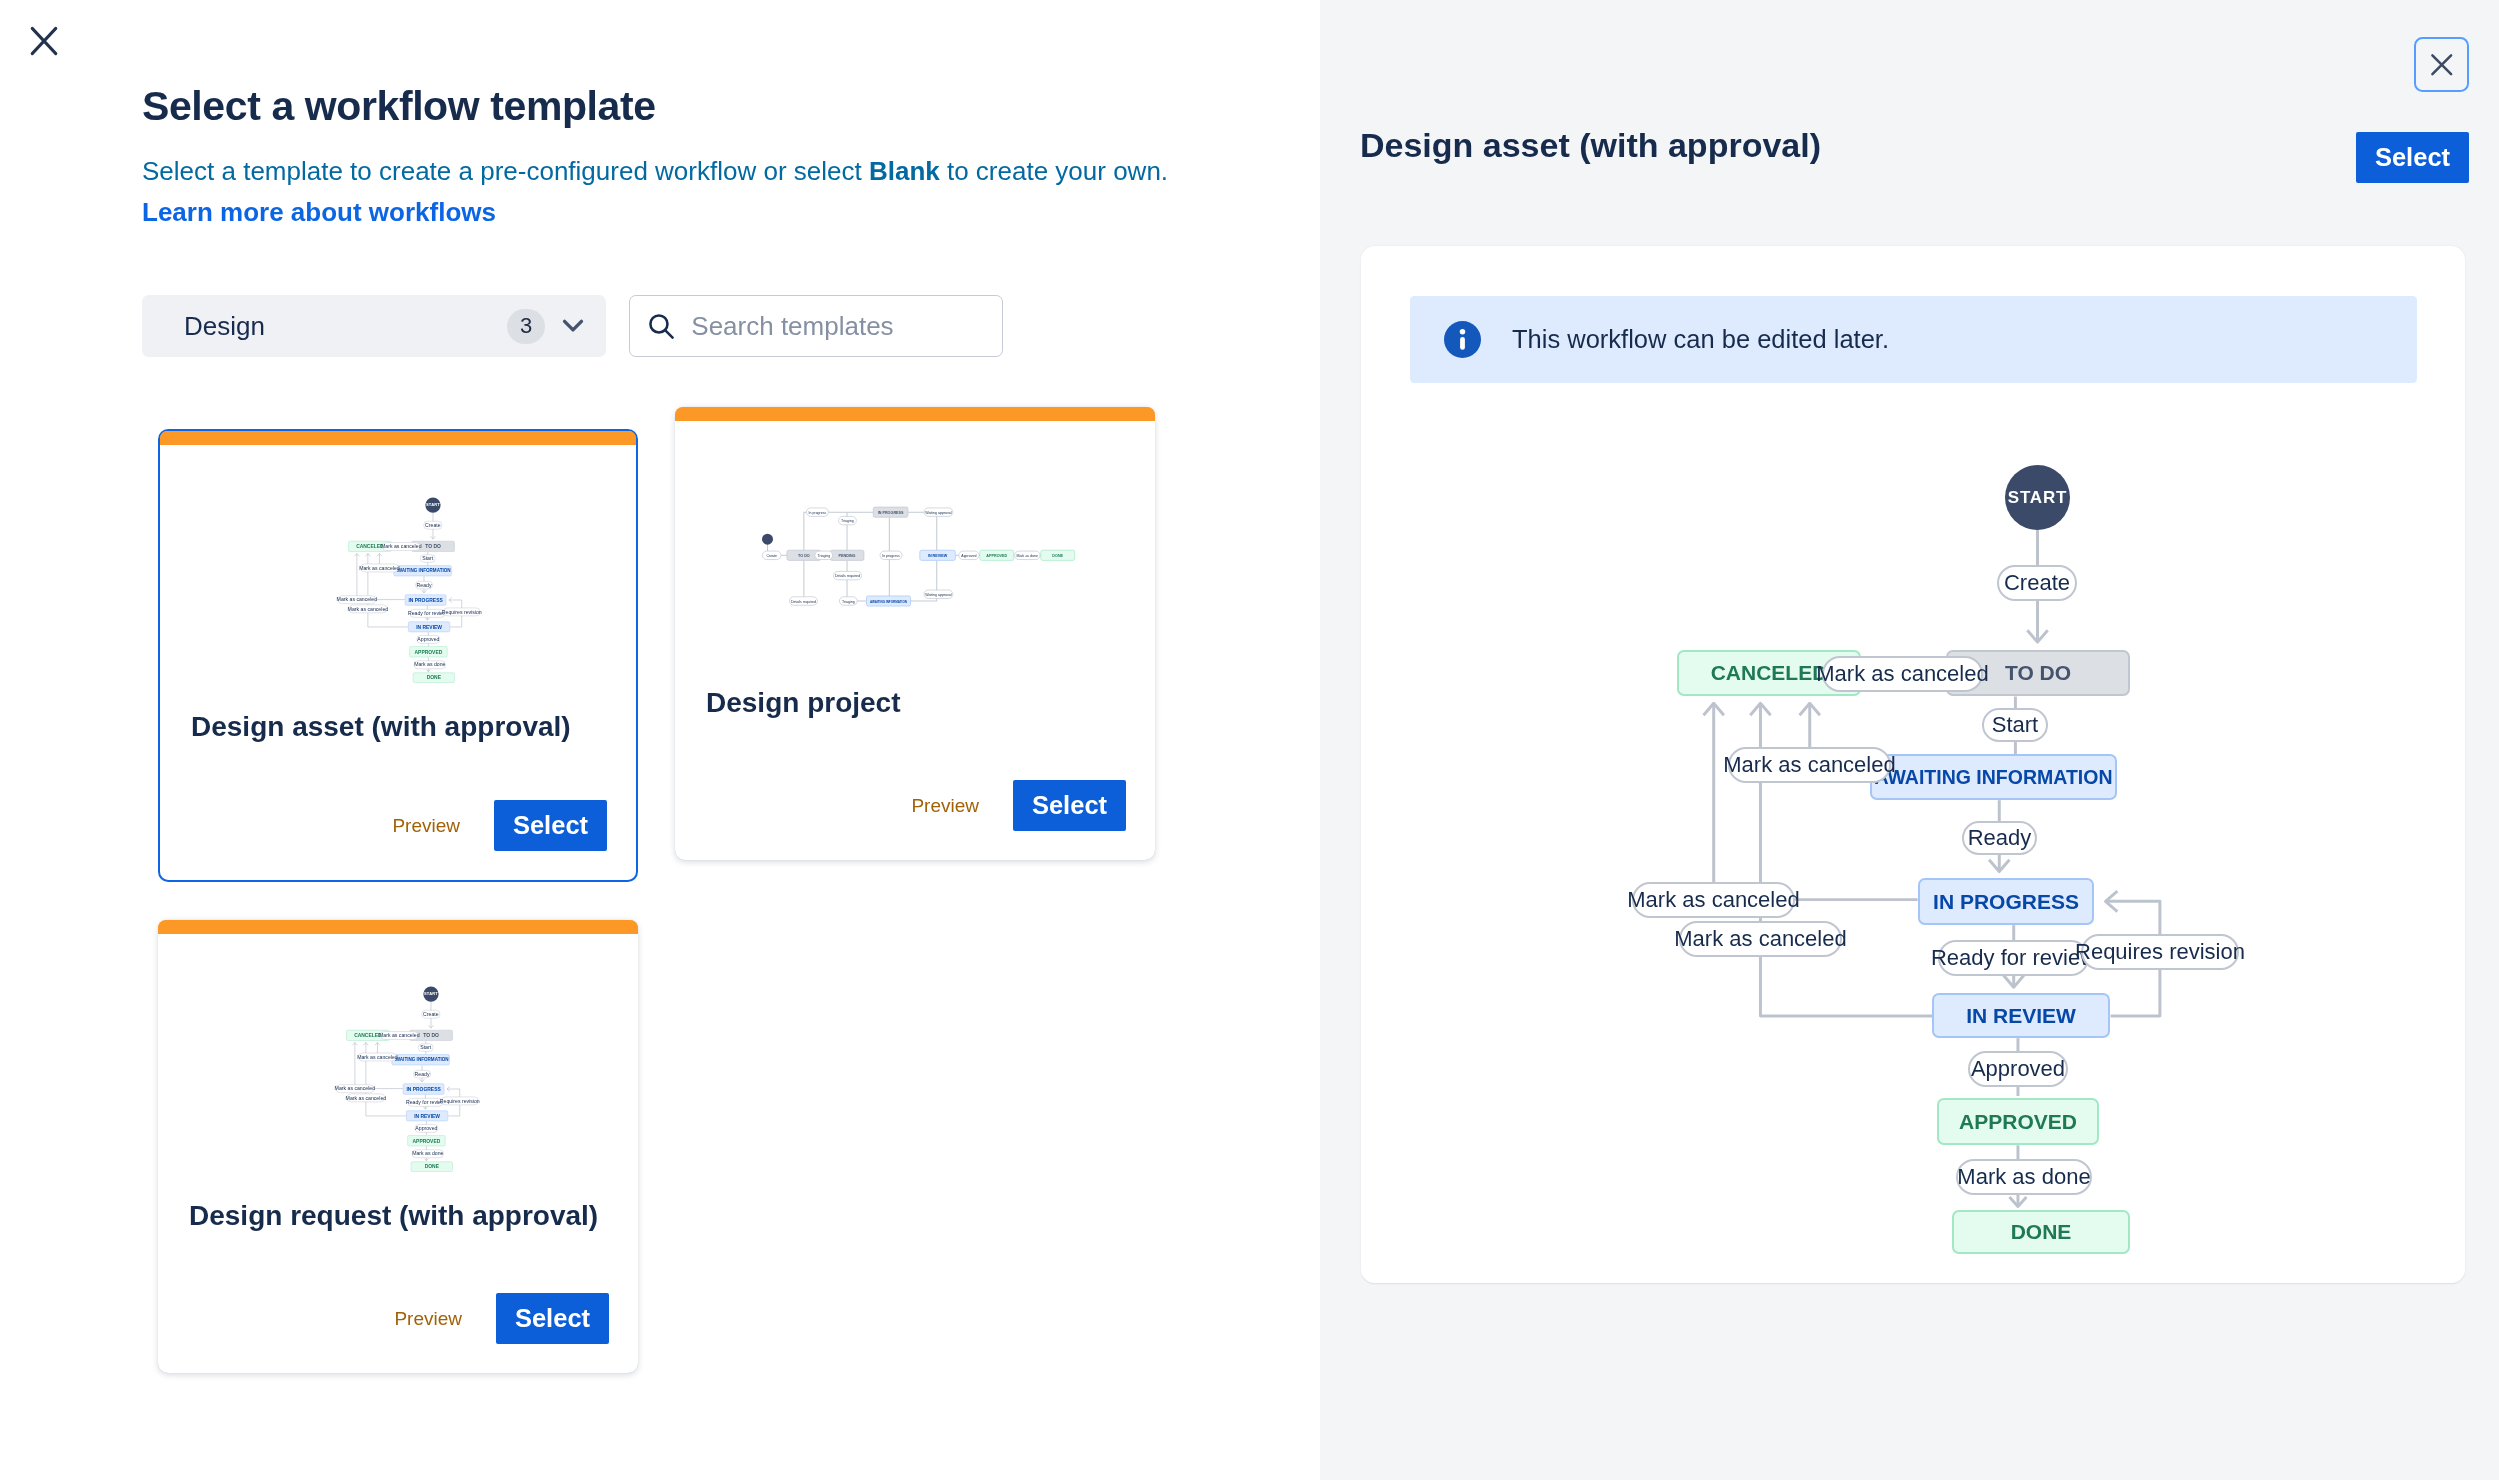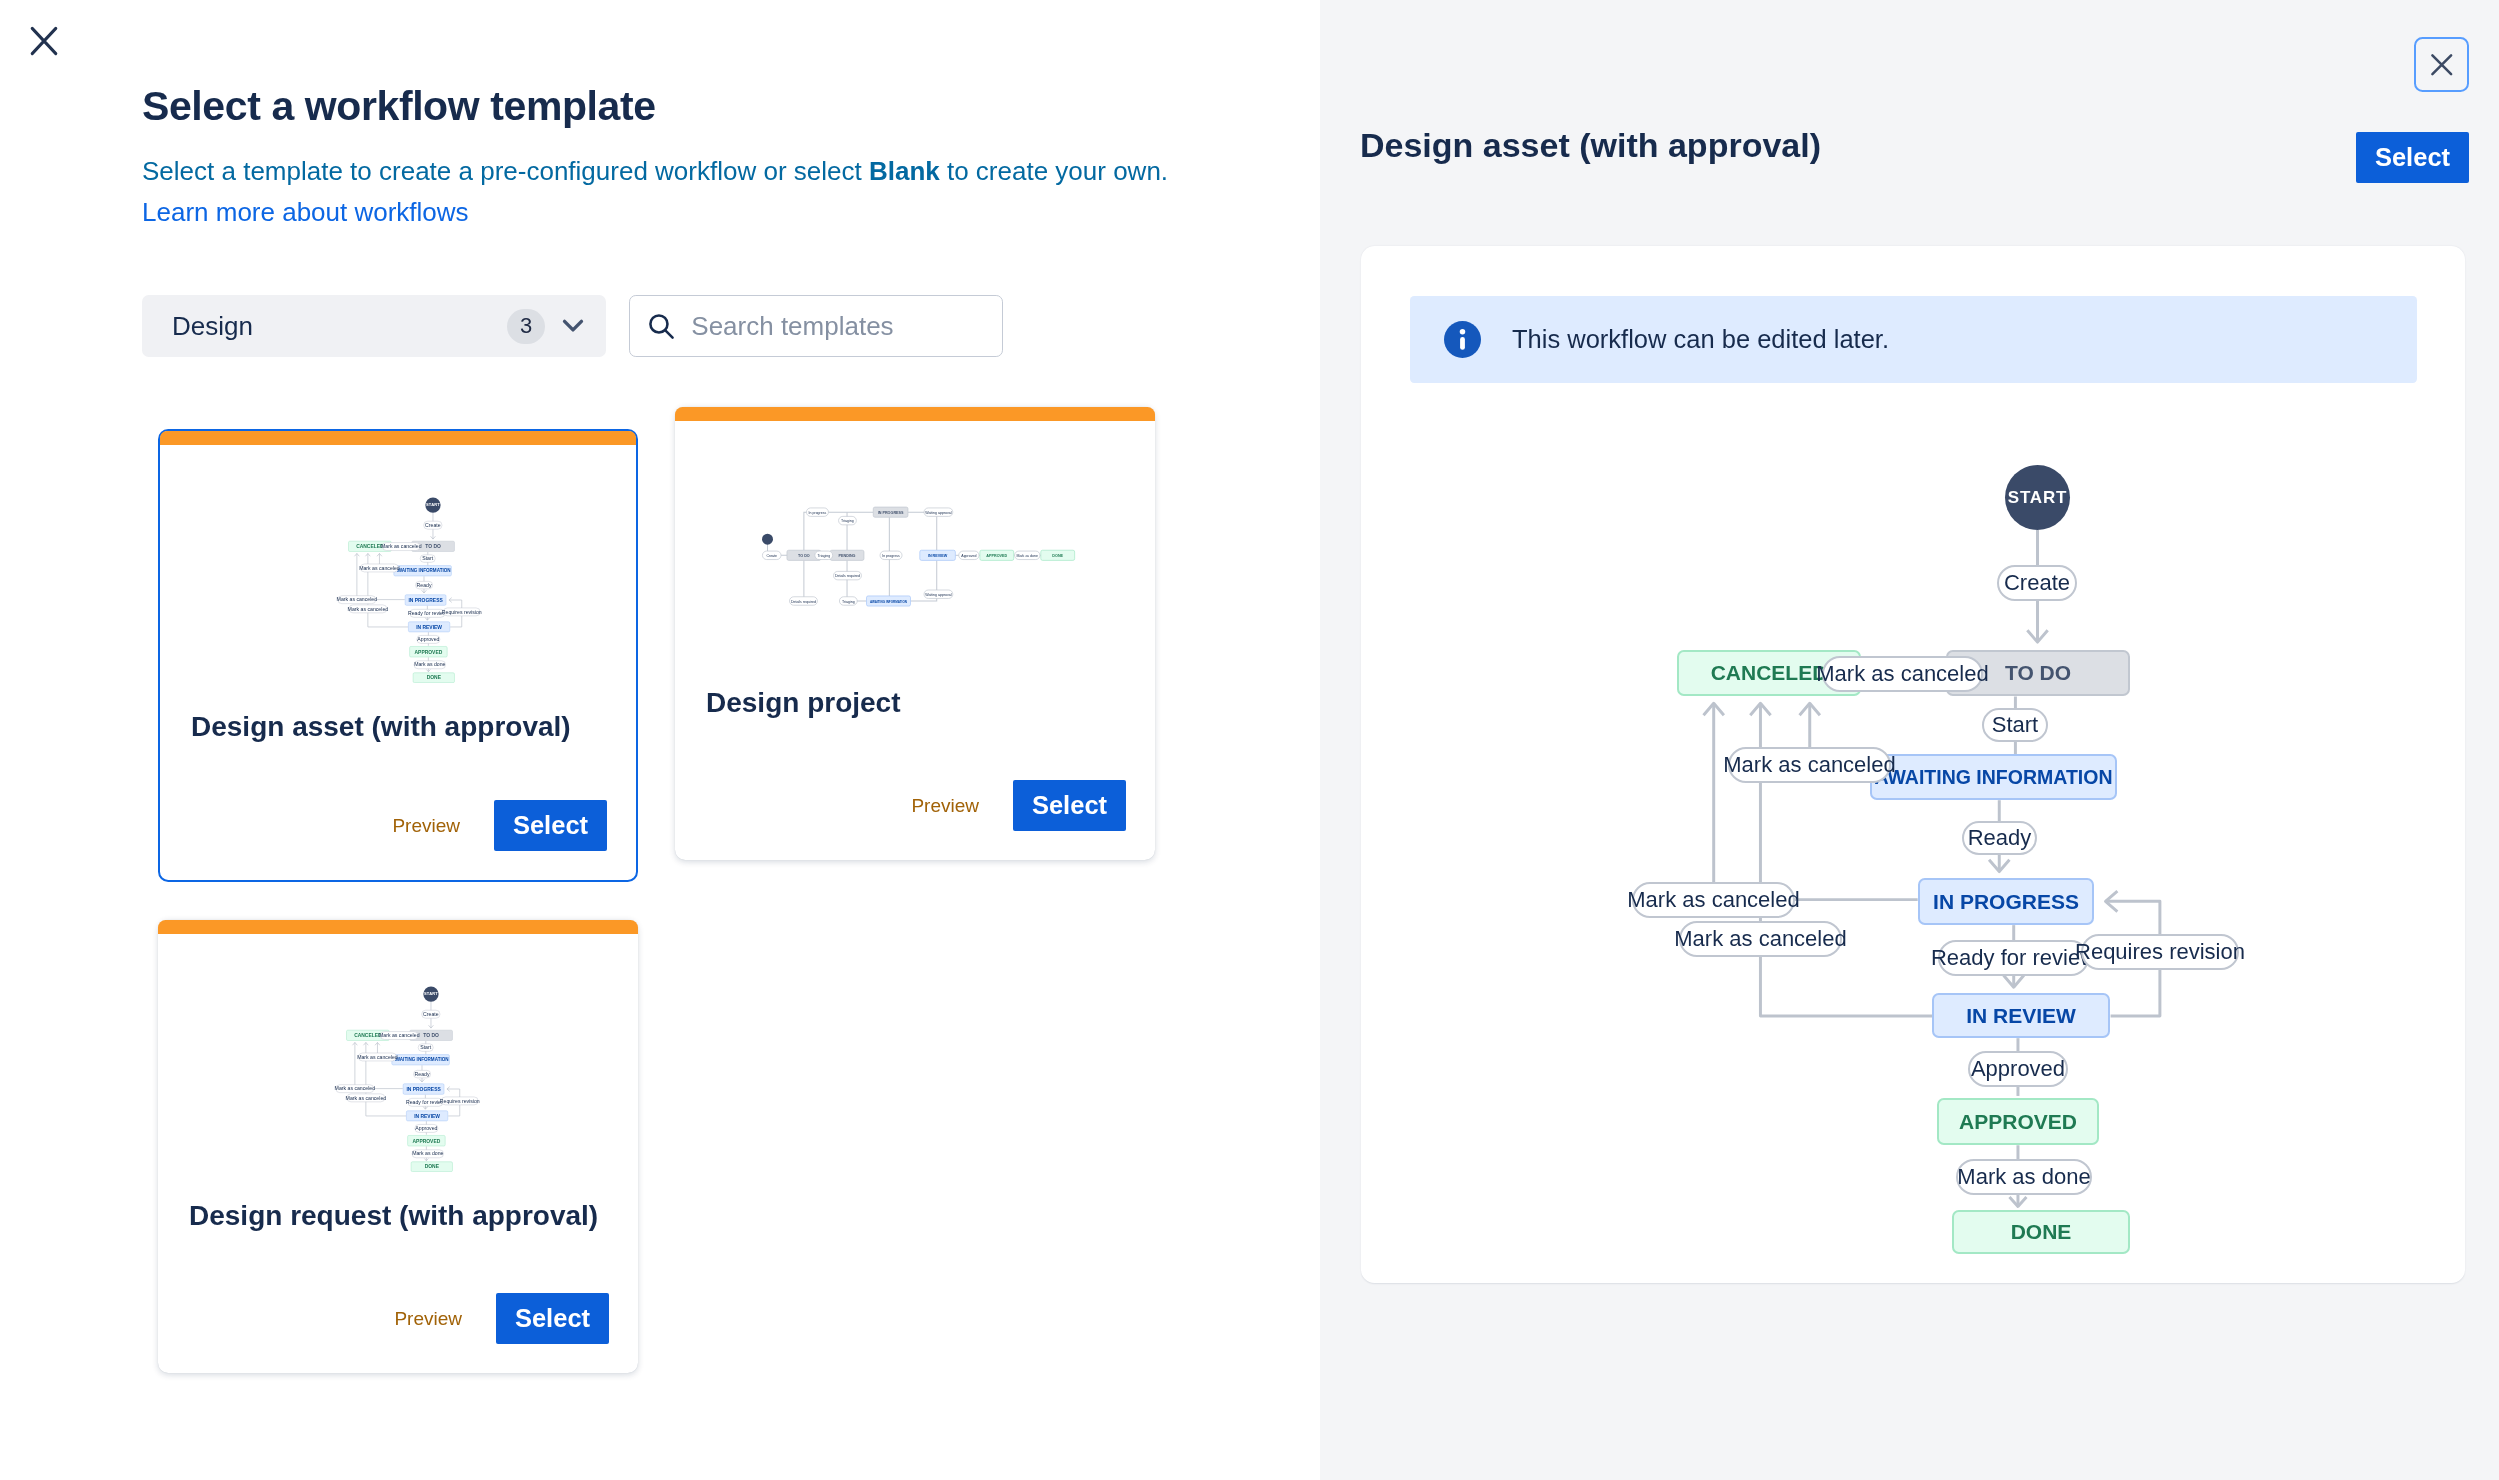--- a/index.html
+++ b/index.html
@@ -6,23 +6,23 @@
   html,body { width:2500px; height:1480px; }
   body { font-family:"Liberation Sans", sans-serif; background:#fff; overflow:hidden; position:relative; color:#172B4D; }
 
   .left-panel { position:absolute; left:0; top:0; width:1320px; height:1480px; background:#ffffff; }
   .right-panel { position:absolute; left:1320px; top:0; width:1180px; height:1480px; background:#F4F5F7; }
 
   
   .modal-close { position:absolute; left:20.4px; top:17px; width:48px; height:48px; background:none; border:none; cursor:pointer; display:flex; align-items:center; justify-content:center; }
   .page-title { position:absolute; left:142px; top:83px; font-size:41px; font-weight:700; color:#172B4D; letter-spacing:-0.4px;text-align:right; }
   .page-subtitle { position:absolute; left:142px; top:156px; font-size:26px; color:#0369a1; }
-  .learn-link { position:absolute; left:142px; top:197px; font-size:26px; color:#0C66E4; text-decoration:none; cursor:pointer; }
-
-  .filter-dropdown { position:absolute; left:142px; top:295px; width:464px; height:62px; background:#F0F1F4; border-radius:6.8px; display:flex; align-items:center; padding:0 22px 0 30px; cursor:pointer; }
+  .learn-link { position:absolute; left:142px; top:197px; font-size:26px; color:#0C66E4; text-decoration:none; cursor:pointer;font-weight:bold; }
+
+  .filter-dropdown { position:absolute; left:142px; top:295px; width:464px; height:62px; background:#F0F1F4; border-radius:6.8px; display:flex; align-items:center; padding:0 22px 0 42px; cursor:pointer; }
   .filter-label { font-size:26px; color:#172B4D; }
   .filter-badge { margin-left:auto; min-width:38px; height:35px; background:#DCDFE4; border-radius:18px; display:flex; align-items:center; justify-content:center; font-size:22px; color:#202B45; padding:0 10.2px; }
   .filter-chevron { margin-left:17px; display:flex; }
 
   .search-box { position:absolute; left:629px; top:295px; width:374px; height:62px; background:#fff; border:1.7px solid #C5CBD6; border-radius:6.8px; display:flex; align-items:center; padding:0 17px; }
   .search-box svg { flex:0 0 auto; }
   .search-input { border:none; outline:none; font-size:26px; color:#8b5cf6; margin-left:15.3px; width:100%; font-family:"Liberation Sans", sans-serif; background:transparent; }
   .search-input::placeholder { color:#8590A2; }
 
   .tpl-card { position:absolute; width:480px; height:453px; background:#fff; border-radius:10.2px; box-shadow:0 1.7px 6.8px rgba(9,30,66,0.16), 0 0 0.8px rgba(9,30,66,0.2); cursor:pointer; }

